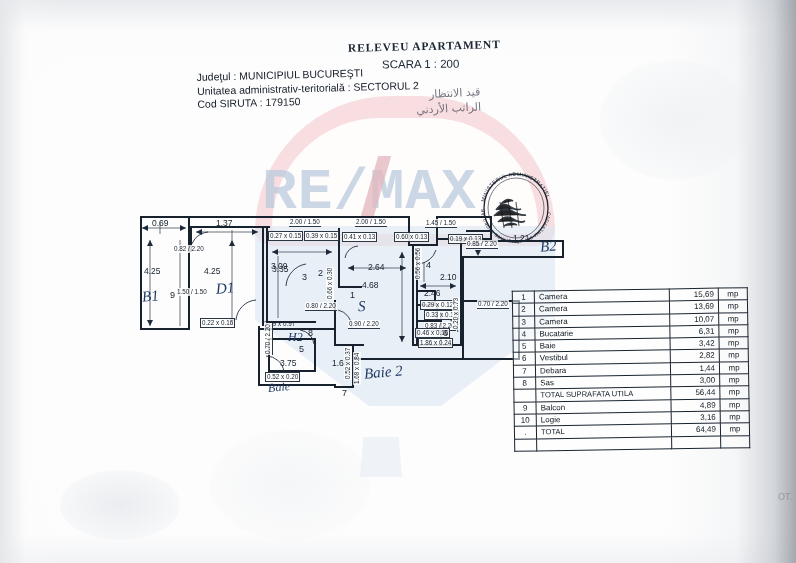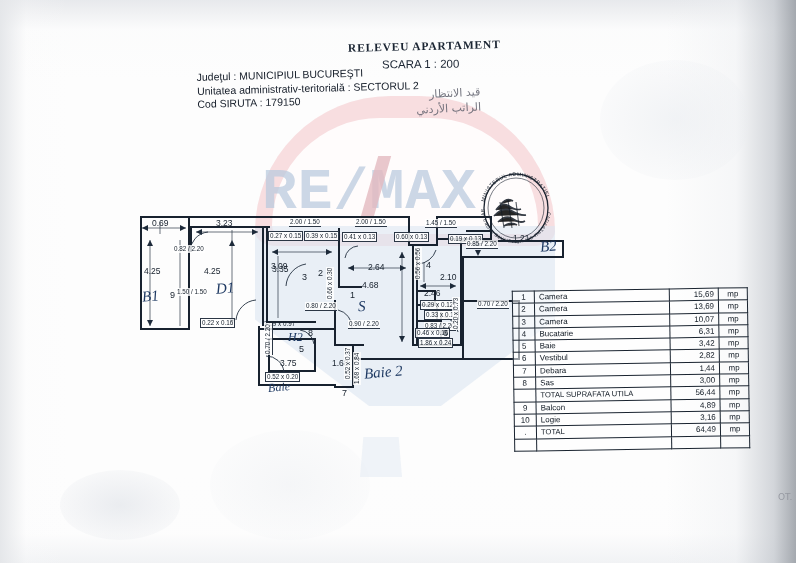--- a/index.html
+++ b/index.html
@@ -354,21 +354,21 @@
       <polygon points="232,240 229,246 235,246"></polygon>
       <polygon points="232,324 229,318 235,318"></polygon>
       <polygon points="402,252 399,258 405,258"></polygon>
       <polygon points="402,342 399,336 405,336"></polygon>
       <polygon points="478,240 475,246 481,246"></polygon>
       <polygon points="478,256 475,250 481,250"></polygon>
     </g>
   </svg>
 
   <div class="dim" style="left:152px; top:218px;">0.69</div>
-  <div class="dim" style="left:216px; top:218px;">3.23</div>
+  <div class="dim" style="left:216px; top:218px;">1.37</div>
   <div class="dim" style="left:144px; top:266px;">4.25</div>
   <div class="dim" style="left:204px; top:266px;">4.25</div>
   <div class="roomnum" style="left:170px; top:290px;">9</div>
   <div class="roomnum" style="left:318px; top:268px;">2</div>
   <div class="handlbl" style="left:142px; top:288px; transform:rotate(-6deg);">B1</div>
   <div class="handlbl" style="left:216px; top:280px; transform:rotate(-4deg);">D1</div>
 
   <div class="fracbox" style="left:173px; top:245px;">
     <div class="top" style="border:none;">0.82 / 2.20</div>
   </div>

